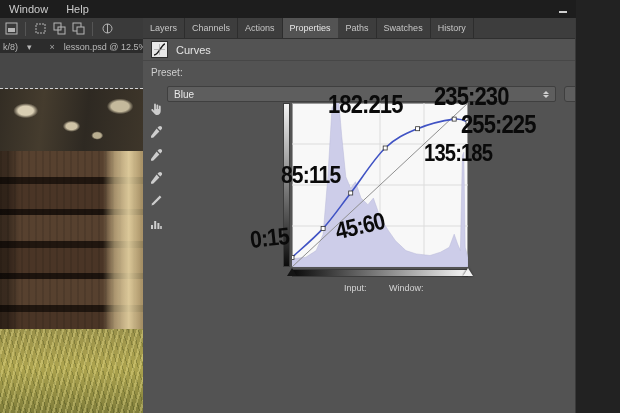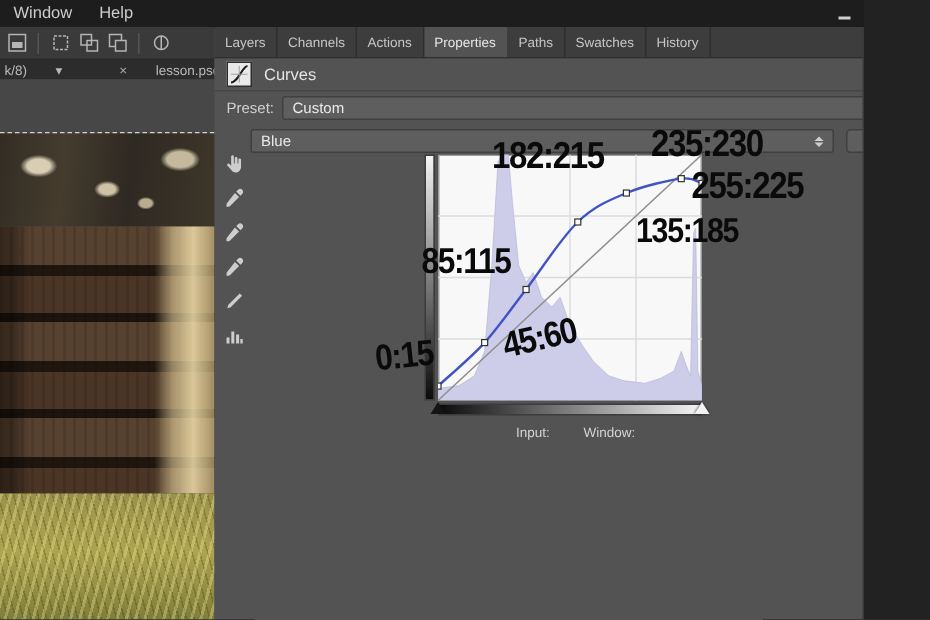--- a/index.html
+++ b/index.html
@@ -16,21 +16,21 @@
   .glyph-restore{position:relative;width:7px;height:7px;border:1px solid #d0d0d0;}
   .glyph-restore::before{content:"";position:absolute;left:1px;top:-4px;width:7px;height:7px;border:1px solid #d0d0d0;border-bottom:none;border-left:none;}
 
   
   .options-bar{position:absolute;left:0;top:18px;width:143px;height:22px;background:#3a3a3a;
                border-bottom:1px solid #2b2b2b;display:flex;align-items:center;gap:5px;padding-left:4px;box-sizing:border-box;}
   .opt-icon{width:14px;height:14px;display:flex;align-items:center;justify-content:center;}
   .opt-sep{width:1px;height:14px;background:#555;margin:0 2px;}
 
   .doc-tabbar{position:absolute;left:0;top:40px;width:143px;height:13px;background:#2c2c2c;
-              display:flex;align-items:center;gap:19px;padding-left:3px;font-size:9px;color:#b9b9b9;
+              display:flex;align-items:center;gap:9px;padding-left:3px;font-size:9px;color:#b9b9b9;
               white-space:nowrap;overflow:hidden;box-sizing:border-box;}
   .doc-close{color:#a5a5a5;font-size:9px;}
   .doc-sep{width:1px;height:9px;background:#4a4a4a;}
 
   .canvas{position:absolute;left:0;top:53px;width:143px;height:360px;background:#474747;overflow:hidden;}
   .photo{position:absolute;left:0;top:35px;width:143px;height:325px;border-top:1px dashed #d2d2d2;box-sizing:border-box;}
   .photo-trees{position:absolute;left:0;top:0;width:100%;height:62px;
     background:
       radial-gradient(20px 12px at 18% 35%, #d9ceb3 0 38%, transparent 62%),
       radial-gradient(14px 9px at 50% 60%, #cfc3a6 0 38%, transparent 62%),
@@ -200,27 +200,20 @@
     </span>
     <span class="props-title">Curves</span>
     <span class="header-menu">
       <svg width="13" height="9">
           <path d="M1 1h11M1 4h11M1 7h11" stroke="#bdbdbd" stroke-width="1"></path>
         </svg>
     </span>
   </div>
 
   <span class="preset-label">Preset:</span>
-  <div class="combo combo-preset">
-    <span>Custom</span>
-    <span class="combo-arrows">
-        <b class="up"></b>
-        <b class="down"></b>
-      </span>
-  </div>
 
   <div class="combo combo-channel">
     <span>Blue</span>
     <span class="combo-arrows">
         <b class="up"></b>
         <b class="down"></b>
       </span>
   </div>
   <div class="auto-btn">Auto</div>
 

